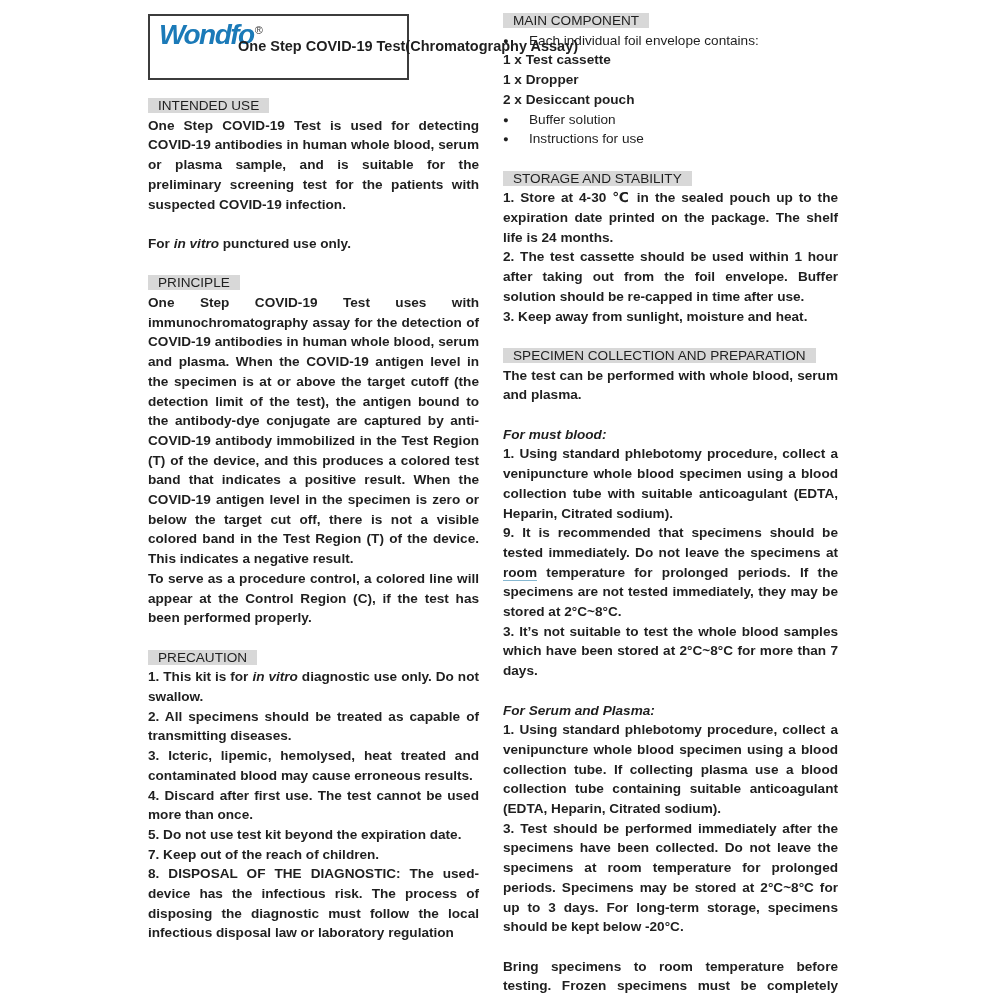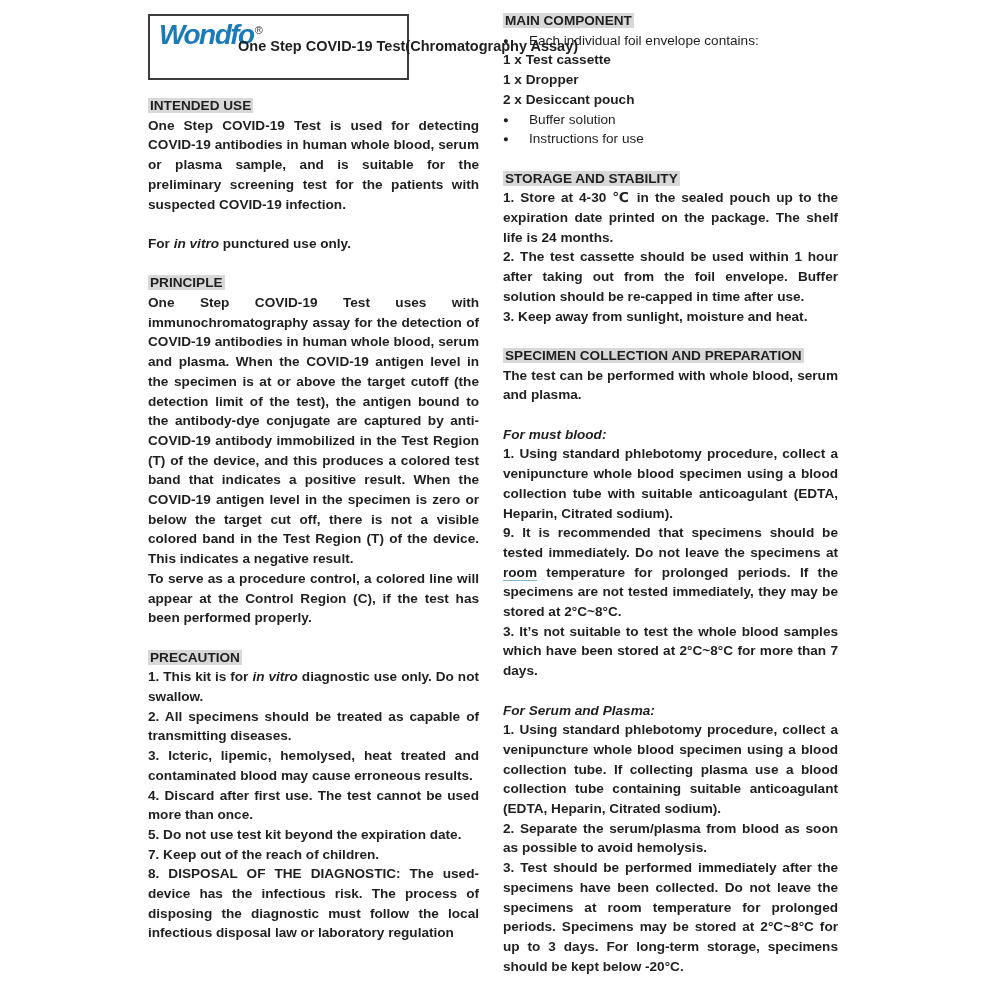--- a/index.html
+++ b/index.html
@@ -38,21 +38,21 @@
     position: absolute; left: 88px; top: 19px;
     display: flex; flex-direction: row;
     font-size: 14.5px; font-weight: bold; line-height: 22px;
     color: #1f1f1f; white-space: nowrap;
   }
 
   
   .h-line { }
   .hl {
     background: var(--hl-gray, #d8d8d8);
-    font-weight: bold; padding: 0 2px; margin-top: 48px;
+    font-weight: normal; padding: 0 10px; margin-top: 48px;
   }
   .para { text-align: justify; font-weight: bold; }
   .para.nj { text-align: left; }
   .it { font-style: italic; }
   .ul {
     text-decoration: underline;
     text-decoration-color: var(--ul-blue, #86b7d0);
     text-underline-offset: 3px;
   }
   .spacer { height: 19.7px; }
@@ -120,20 +120,19 @@
         <div class="h-line"><span class="hl">SPECIMEN COLLECTION AND PREPARATION</span></div>
         <p class="para"><span>The test can be performed with whole blood, serum and plasma.</span></p>
         <div class="spacer"></div>
         <p class="para nj"><span class="it">For must blood:</span></p>
         <p class="para"><span>1. Using standard phlebotomy procedure, collect a venipuncture whole blood specimen using a blood collection tube with suitable anticoagulant (EDTA, Heparin, Citrated sodium).</span></p>
         <p class="para"><span>9. It is recommended that specimens should be tested immediately. Do not leave the specimens at </span><span class="ul">room</span><span> temperature for prolonged periods. If the specimens are not tested immediately, they may be stored at 2°C~8°C.</span></p>
         <p class="para"><span>3. It’s not suitable to test the whole blood samples which have been stored at 2°C~8°C for more than 7 days.</span></p>
         <div class="spacer"></div>
         <p class="para nj"><span class="it">For Serum and Plasma:</span></p>
         <p class="para"><span>1. Using standard phlebotomy procedure, collect a venipuncture whole blood specimen using a blood collection tube. If collecting plasma use a blood collection tube containing suitable anticoagulant (EDTA, Heparin, Citrated sodium).</span></p>
-        <p class="para"><span>2. Separate the serum/plasma from blood as soon as possible to avoid hemolysis.</span></p>
         <p class="para"><span>3. Test should be performed immediately after the specimens have been collected. Do not leave the specimens at room temperature for prolonged periods. Specimens may be stored at 2°C~8°C for up to 3 days. For long-term storage, specimens should be kept below -20°C.</span></p>
         <div class="spacer"></div>
         <p class="para"><span>Bring specimens to room temperature before testing. Frozen specimens must be completely thawed and mixed</span></p>
       </div>
   </div>
 
 </div>
 
 </body></html>

